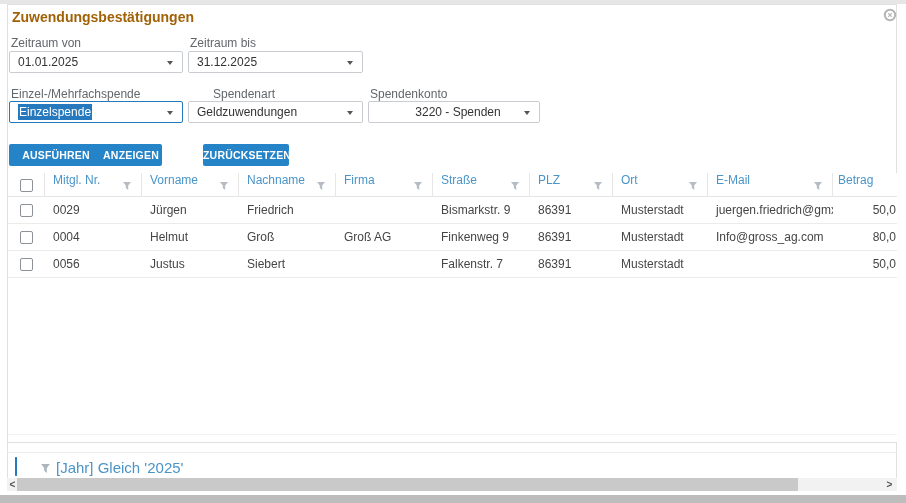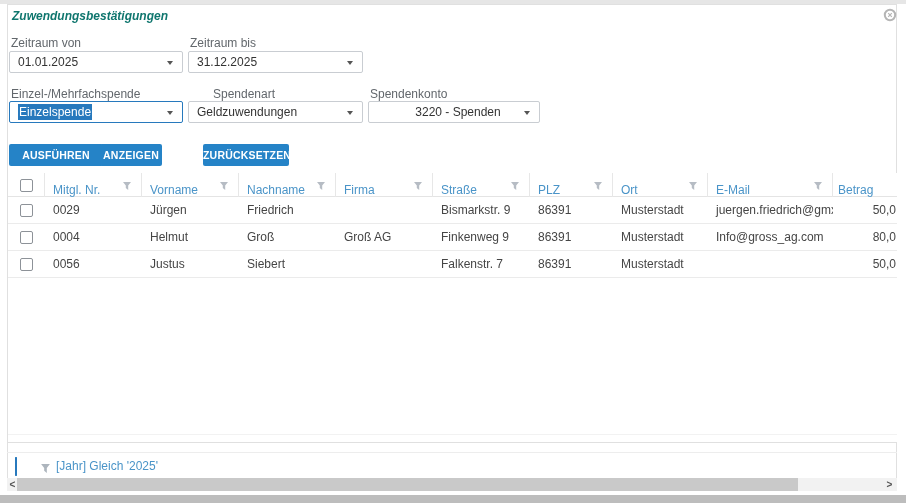--- a/index.html
+++ b/index.html
@@ -5,60 +5,60 @@
   * { margin:0; padding:0; box-sizing:border-box; }
   html,body { width:906px; height:503px; overflow:hidden; background:#fff;
     font-family:"Liberation Sans", sans-serif; }
   .stage { position:relative; width:906px; height:503px; background:#fff; }
 
   .top-strip { position:absolute; left:0; top:0; width:906px; height:4px; background:#e6e6e6; }
   .bottom-strip { position:absolute; left:0; top:495px; width:906px; height:8px; background:#bdbdbd; }
   .dialog { position:absolute; left:7px; top:4px; width:890px; height:487px;
     background:#fff; border:1px solid #e0e0e0; }
 
-  .title { position:absolute; left:12px; top:9px; font-size:12px; font-weight:bold; color:#0f766e;font-style:italic; }
+  .title { position:absolute; left:12px; top:9px; font-size:14px; font-weight:bold; color:#a16207; }
   .close-btn { position:absolute; left:883px; top:8px; width:14px; height:14px; cursor:pointer; }
 
   .fld-label { position:absolute; font-size:12px; color:#62676c; }
   .combo { position:absolute; height:22px; background:#fff; border:1px solid #c9cdd2;
     border-radius:2px; font-size:12px; color:#333; line-height:20px; padding-left:8px; cursor:pointer; }
   .combo.focused { border-color:#2779bd; }
   .combo .sel { background:#2779bd; color:#fff; padding:1px 1px; }
   .dd-arrow { position:absolute; right:9px; top:9px; width:0; height:0;
     border-left:3.5px solid transparent; border-right:3.5px solid transparent; border-top:4.5px solid #555; }
 
   .btn { position:absolute; top:144px; height:22px; background:#2583c7; color:#fff;
     border:none; border-radius:2px; font-family:"Liberation Sans",sans-serif;
     font-size:10.5px; font-weight:bold; letter-spacing:.2px; text-align:center; cursor:pointer; }
 
   .grid { position:absolute; left:8px; top:173px; width:889px; height:270px;
     border-bottom:1px solid #e0e0e0; overflow:hidden; background:#fff; }
   .g-header { display:flex; height:24px; border-bottom:1px solid #e4e4e4; }
-  .g-hcell { position:relative; display:flex; align-items:flex-end; height:24px;
+  .g-hcell { position:relative; display:flex; align-items:flex-start; height:24px;
     border-right:1px solid #e7e7e7; color:#4a94c8; font-size:12px; padding-left:8px; cursor:pointer; }
   .g-hcell:last-child { border-right:none; }
   .g-hcell .funnel { position:absolute; right:9px; top:7px; }
   .g-row { display:flex; height:27px; border-bottom:1px solid #ebebeb; cursor:pointer; }
   .g-cell { height:27px; line-height:27px; font-size:12px; color:#454545; padding-left:8px;
     white-space:nowrap; overflow:hidden; }
   .c0{width:37px;} .c1{width:97px;} .c2{width:97px;} .c3{width:97px;} .c4{width:97px;}
   .c5{width:97px;} .c6{width:83px;} .c7{width:95px;} .c8{width:125px;}
   .c9{width:63px; text-align:right; padding-left:0; padding-right:0;}
   .g-empty-line { position:absolute; left:0; top:261px; width:889px; height:1px; background:#f2f2f2; }
 
   .checkbox { width:13px; height:13px; border:1px solid #8d9298; border-radius:2px;
     background:#fff; cursor:pointer; }
   .grid .checkbox { margin:auto 0 auto 12px; }
   .g-header .checkbox { margin:auto 0 auto 12px; }
   .checkbox.checked { background:#2779bd; border-color:#2779bd; position:relative; }
 
   .filterpanel-border { position:absolute; left:7px; top:452px; width:890px; height:1px; background:#ededed; }
   .filter-check { position:absolute; left:15px; top:458px; }
   .filter-funnel { position:absolute; left:40px; top:460px; cursor:pointer; }
-  .filter-text { position:absolute; left:56px; top:459px; font-size:12px; color:#4a94c8; cursor:pointer; }
+  .filter-text { position:absolute; left:56px; top:459px; font-size:15px; color:#4a94c8; cursor:pointer; }
 
   .hscroll { position:absolute; left:7px; top:478px; width:890px; height:13px; background:#f2f2f2; }
   .hs-arrow { position:absolute; top:0; width:11px; height:13px; font-size:10px; line-height:13px;
     text-align:center; color:#555; cursor:pointer; font-weight:bold; }
   .hs-left { left:0; }
   .hs-right { right:2px; }
   .hs-thumb { position:absolute; left:10px; top:0; width:781px; height:13px; background:#c9c9c9; cursor:grab; }
 </style>
 </head>
 <body>

